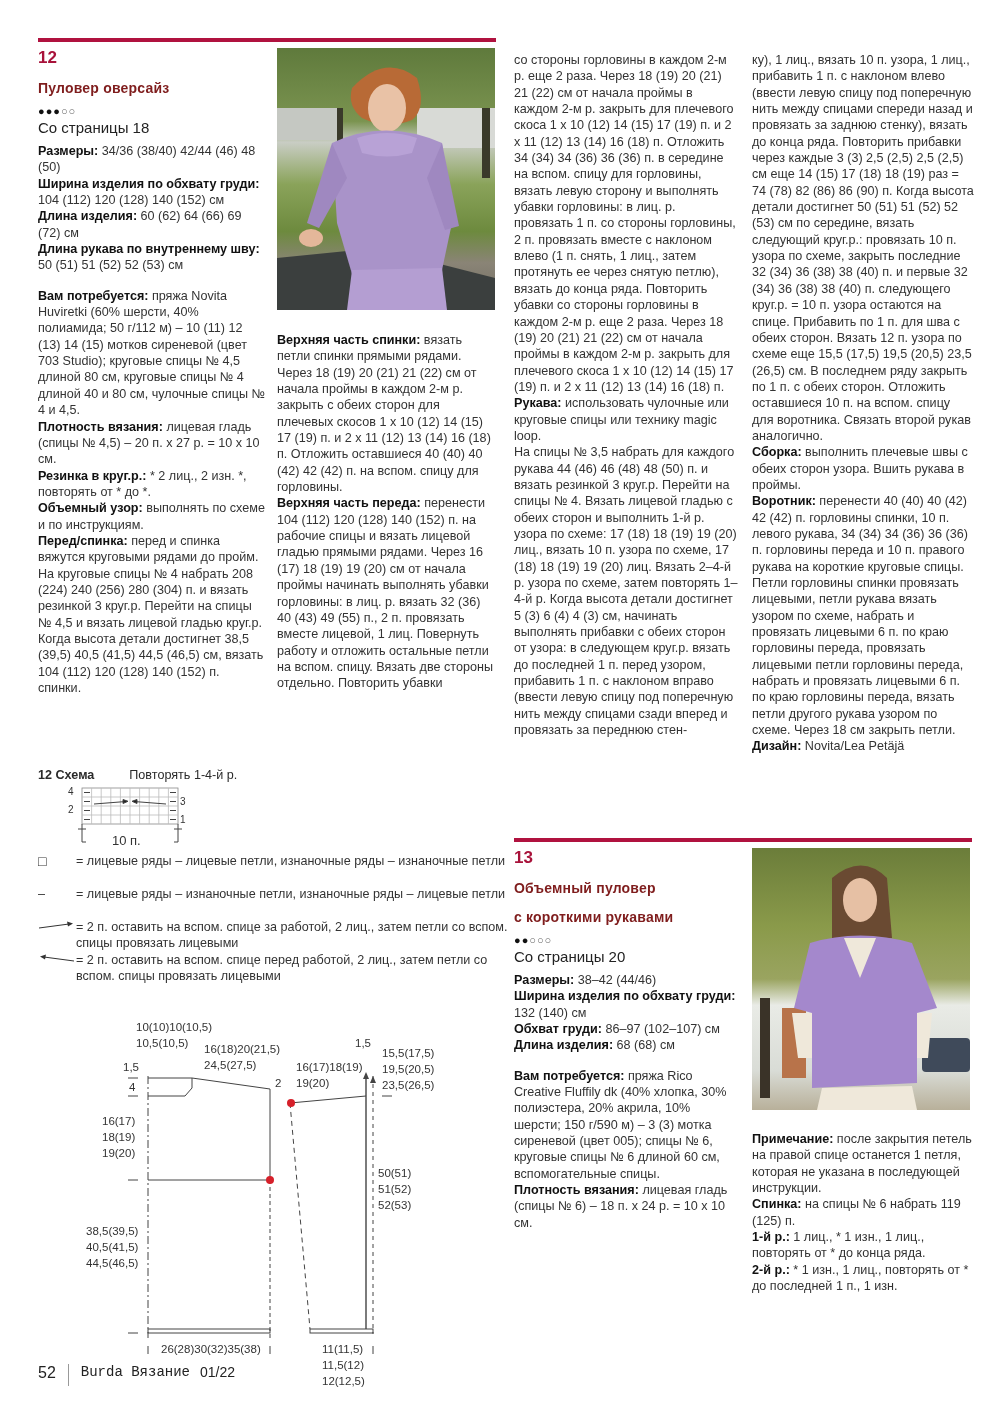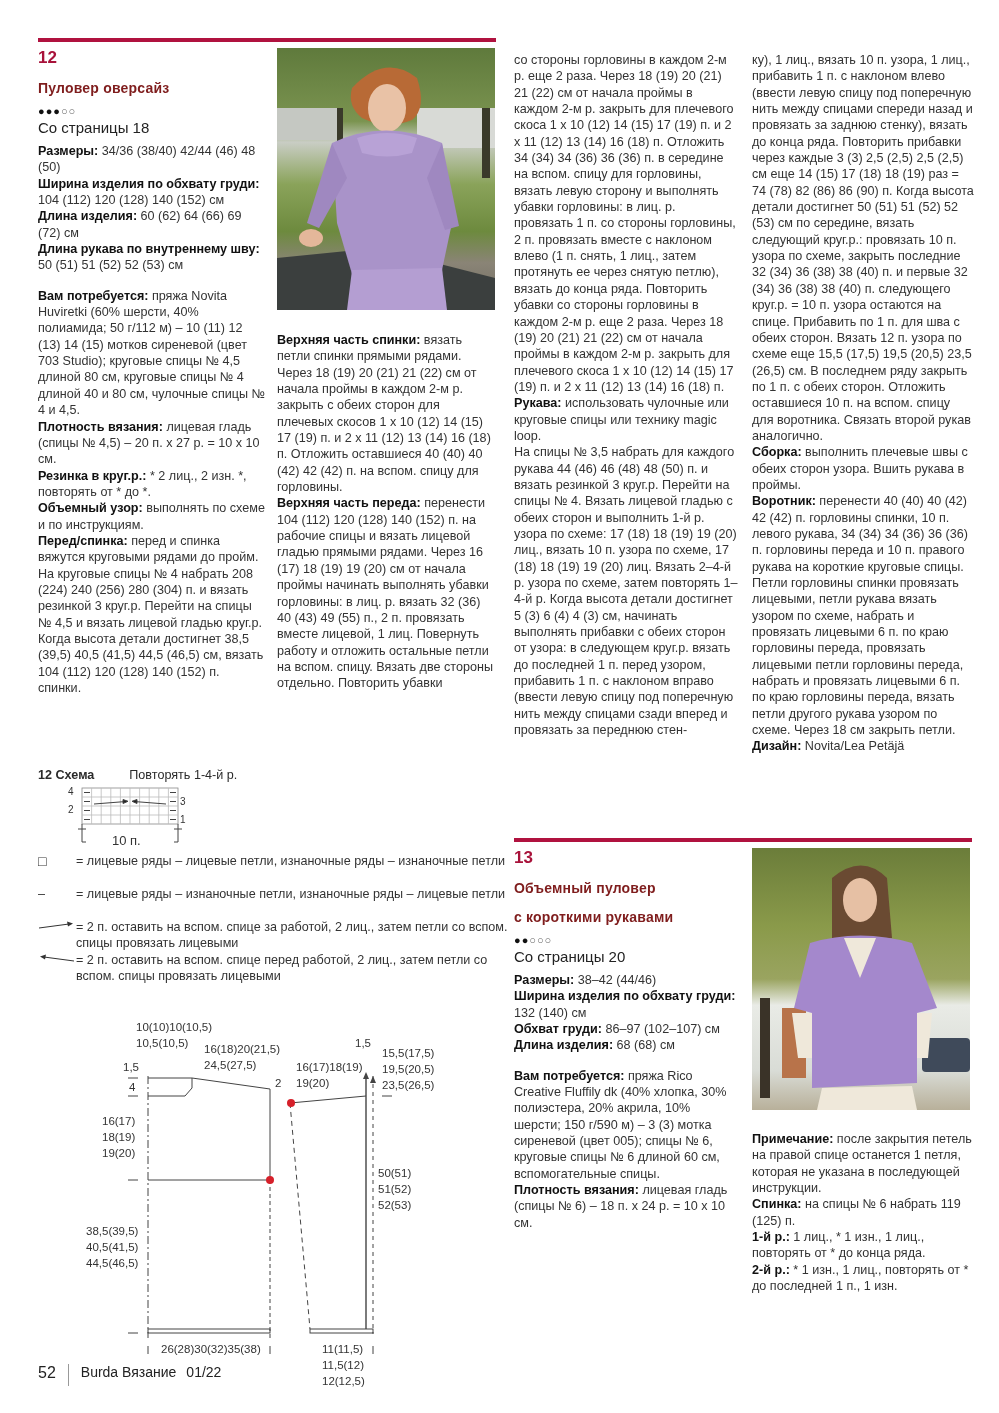--- a/index.html
+++ b/index.html
@@ -254,16 +254,16 @@
 <div class="col" style="left:752px; top:1131px; width:222px;">
   <p><b>Примечание:</b><span> после закрытия петель на правой спице останется 1 петля, которая не указана в последующей инструкции.</span></p>
   <p><b>Спинка:</b><span> на спицы № 6 набрать 119 (125) п.</span></p>
   <p><b>1-й р.:</b><span> 1 лиц., * 1 изн., 1 лиц., повторять от * до конца ряда.</span></p>
   <p><b>2-й р.:</b><span> * 1 изн., 1 лиц., повторять от * до последней 1 п., 1 изн.</span></p>
 </div>
 
 <div class="footer">
   <span>52</span>
   <span class="sep"></span>
-  <span style="font-size:14px;">Burda Вязание</span>
+  <span style="font-size:14px;font-family:Liberation Mono, monospace;">Burda Вязание</span>
   <span style="width:10px; display:inline-block;"></span>
   <span style="font-size:14px;">01/22</span>
 </div>
 
 </body></html>

